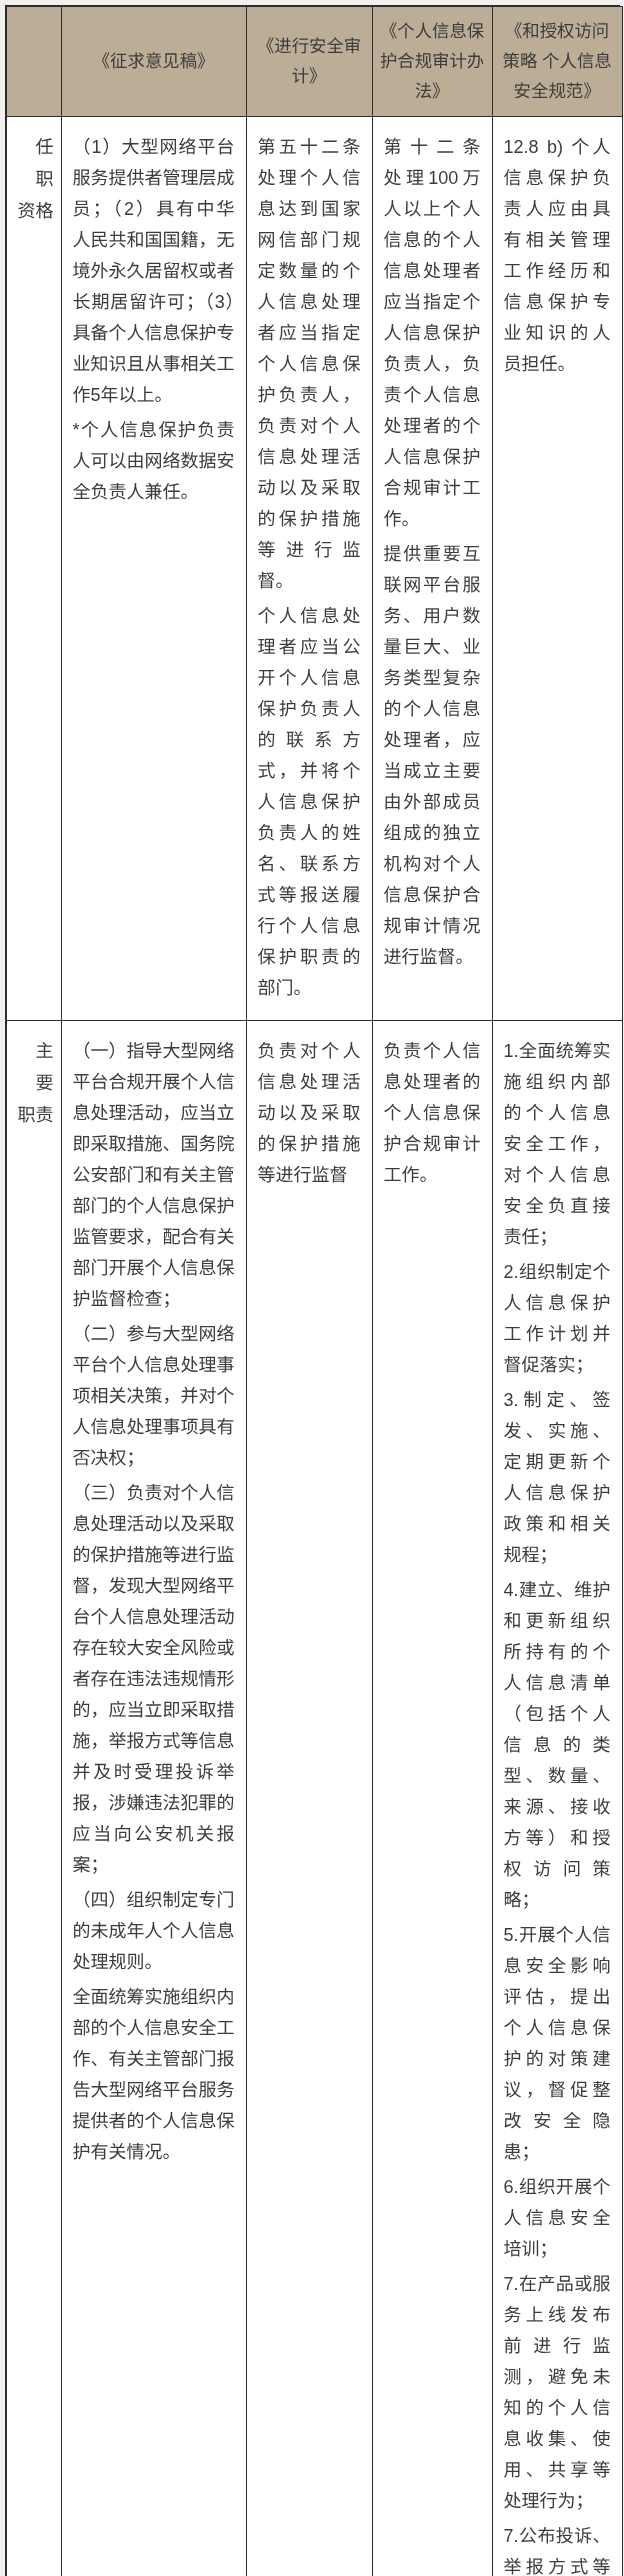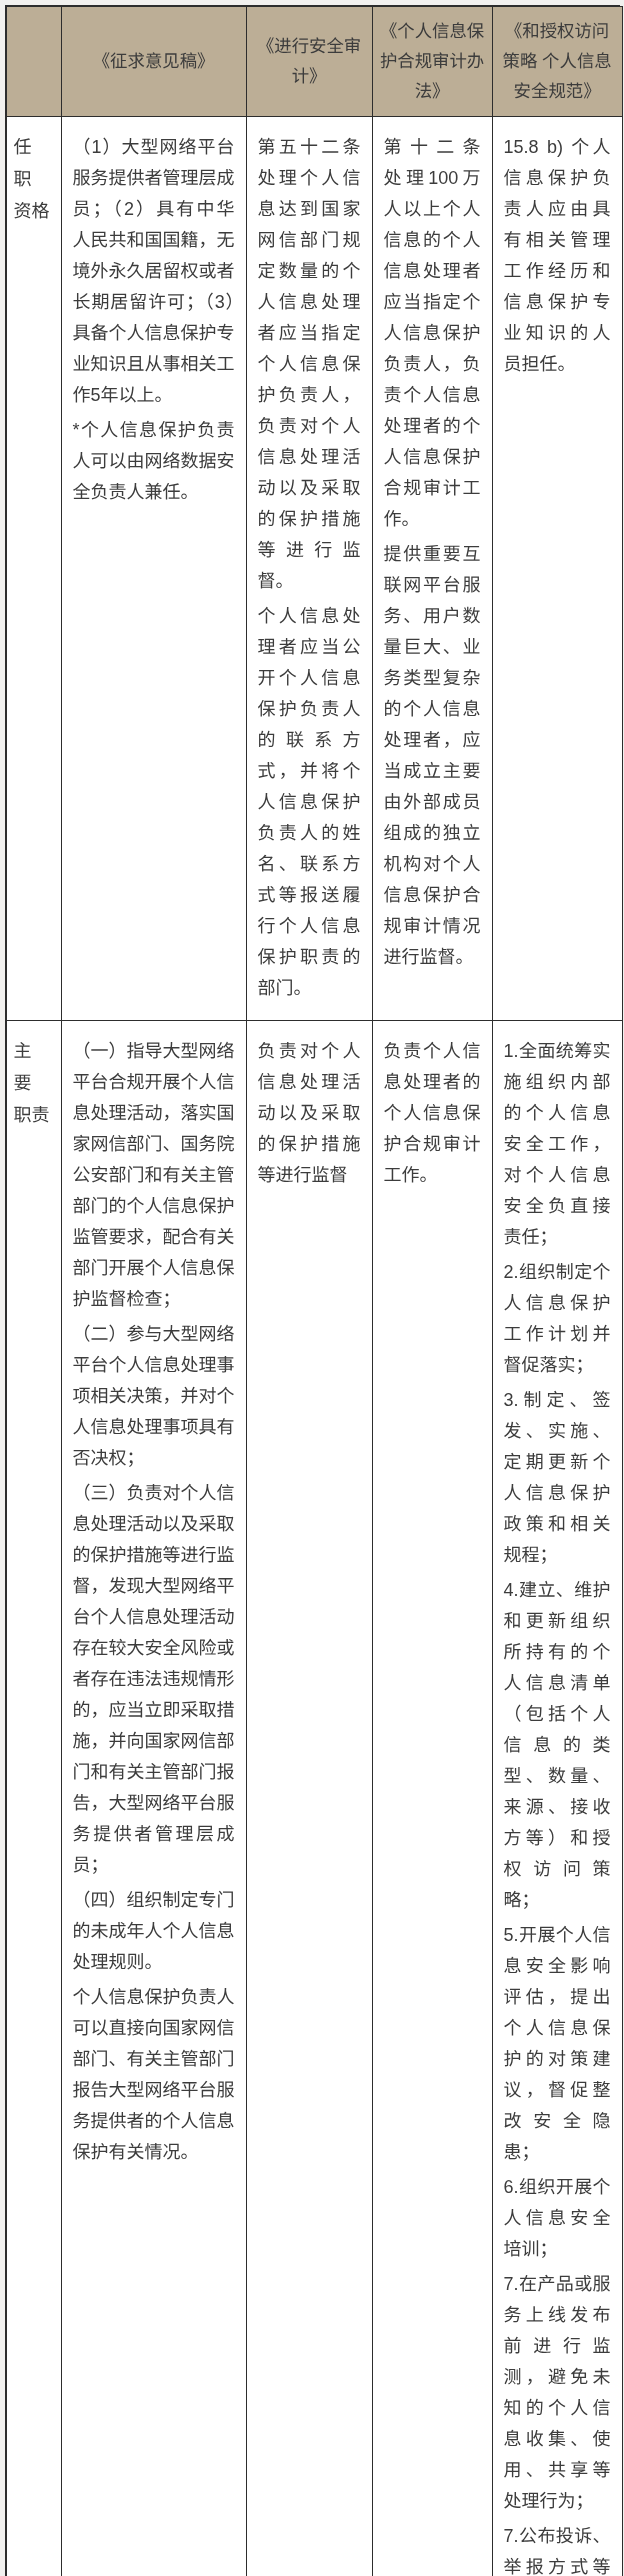--- a/index.html
+++ b/index.html
@@ -50,21 +50,21 @@
     font-weight:normal;
     color:var(--body-text);
     text-align:center;
     vertical-align:middle;
     line-height:30px;
     padding:7px 4.6px;
     height:110px;
   }
   .reg-table tbody th.row-label{
     vertical-align:top;
-    text-align:left;
+    text-align:right;
     font-weight:normal;
     font-size:18px;
     line-height:32px;
     padding:14px 7px;
     white-space:pre-line;
     background:var(--cell-bg);
   }
   .reg-table tbody td{
     vertical-align:top;
     padding:11.6px 7px;
@@ -109,32 +109,32 @@
             </td>
             <td>
               <p>第五十二条　处理个人信息达到国家网信部门规定数量的个人信息处理者应当指定个人信息保护负责人，负责对个人信息处理活动以及采取的保护措施等进行监督。</p>
               <p>个人信息处理者应当公开个人信息保护负责人的联系方式，并将个人信息保护负责人的姓名、联系方式等报送履行个人信息保护职责的部门。</p>
             </td>
             <td>
               <p>第十二条　处理100万人以上个人信息的个人信息处理者应当指定个人信息保护负责人，负责个人信息处理者的个人信息保护合规审计工作。</p>
               <p>提供重要互联网平台服务、用户数量巨大、业务类型复杂的个人信息处理者，应当成立主要由外部成员组成的独立机构对个人信息保护合规审计情况进行监督。</p>
             </td>
             <td>
-              <p>15.8 b) 个人信息保护负责人应由具有相关管理工作经历和信息保护专业知识的人员担任。</p>
+              <p>12.8 b) 个人信息保护负责人应由具有相关管理工作经历和信息保护专业知识的人员担任。</p>
             </td>
           </tr>
           <tr class="body-row-1">
             <th class="row-label">主 要
 职责</th>
             <td>
-              <p>（一）指导大型网络平台合规开展个人信息处理活动，落实国家网信部门、国务院公安部门和有关主管部门的个人信息保护监管要求，配合有关部门开展个人信息保护监督检查；</p>
+              <p>（一）指导大型网络平台合规开展个人信息处理活动，应当立即采取措施、国务院公安部门和有关主管部门的个人信息保护监管要求，配合有关部门开展个人信息保护监督检查；</p>
               <p>（二）参与大型网络平台个人信息处理事项相关决策，并对个人信息处理事项具有否决权；</p>
-              <p>（三）负责对个人信息处理活动以及采取的保护措施等进行监督，发现大型网络平台个人信息处理活动存在较大安全风险或者存在违法违规情形的，应当立即采取措施，并向国家网信部门和有关主管部门报告，大型网络平台服务提供者管理层成员；</p>
+              <p>（三）负责对个人信息处理活动以及采取的保护措施等进行监督，发现大型网络平台个人信息处理活动存在较大安全风险或者存在违法违规情形的，应当立即采取措施，举报方式等信息并及时受理投诉举报，涉嫌违法犯罪的应当向公安机关报案；</p>
               <p>（四）组织制定专门的未成年人个人信息处理规则。</p>
-              <p>个人信息保护负责人可以直接向国家网信部门、有关主管部门报告大型网络平台服务提供者的个人信息保护有关情况。</p>
+              <p>全面统筹实施组织内部的个人信息安全工作、有关主管部门报告大型网络平台服务提供者的个人信息保护有关情况。</p>
             </td>
             <td>
               <p>负责对个人信息处理活动以及采取的保护措施等进行监督</p>
             </td>
             <td>
               <p>负责个人信息处理者的个人信息保护合规审计工作。</p>
             </td>
             <td>
               <p>1.全面统筹实施组织内部的个人信息安全工作，对个人信息安全负直接责任；</p>
               <p>2.组织制定个人信息保护工作计划并督促落实；</p>

